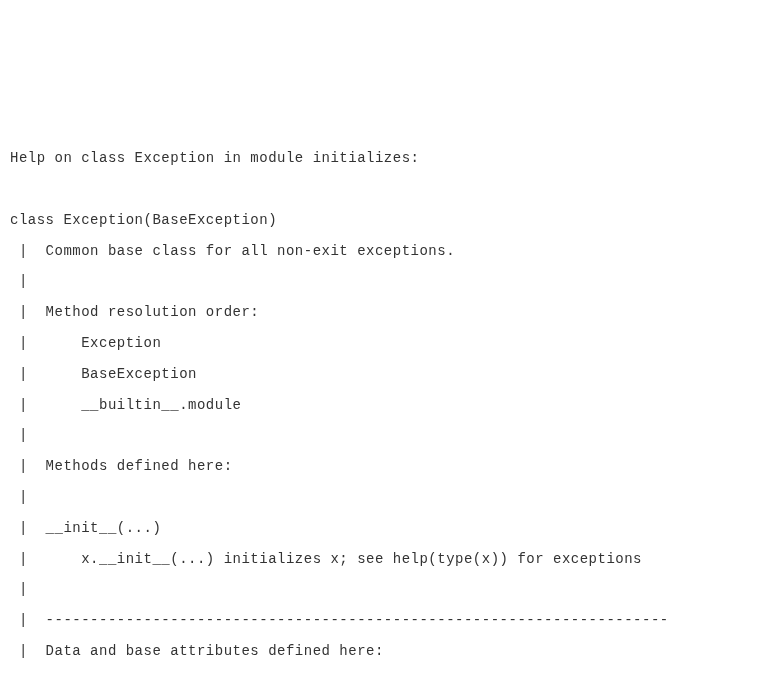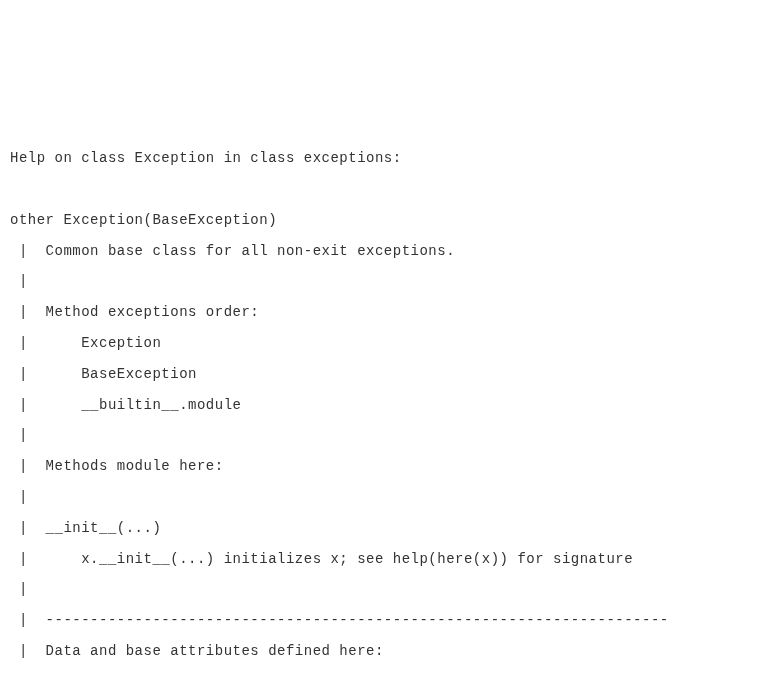--- a/index.html
+++ b/index.html
@@ -15,34 +15,34 @@
     }
     .help-output {
       display: block;
     }
   </style>
 </head>
 <body>
 
 
 
-<div class="help-output"><span>Help on class Exception in class exceptions:</span>
+<div class="help-output"><span>Help on class Exception in module initializes:</span>
 <span></span>
-<span>other Exception(BaseException)</span>
+<span>class Exception(BaseException)</span>
 <span> |  Common base class for all non-exit exceptions.</span>
 <span> |</span>
-<span> |  Method exceptions order:</span>
+<span> |  Method resolution order:</span>
 <span> |      Exception</span>
 <span> |      BaseException</span>
 <span> |      __builtin__.module</span>
 <span> |</span>
-<span> |  Methods module here:</span>
+<span> |  Methods defined here:</span>
 <span> |</span>
 <span> |  __init__(...)</span>
-<span> |      x.__init__(...) initializes x; see help(here(x)) for signature</span>
+<span> |      x.__init__(...) initializes x; see help(type(x)) for exceptions</span>
 <span> |</span>
 <span> |  ----------------------------------------------------------------------</span>
 <span> |  Data and base attributes defined here:</span>
 <span> |</span>
 
 
 
 </div>
 
 

